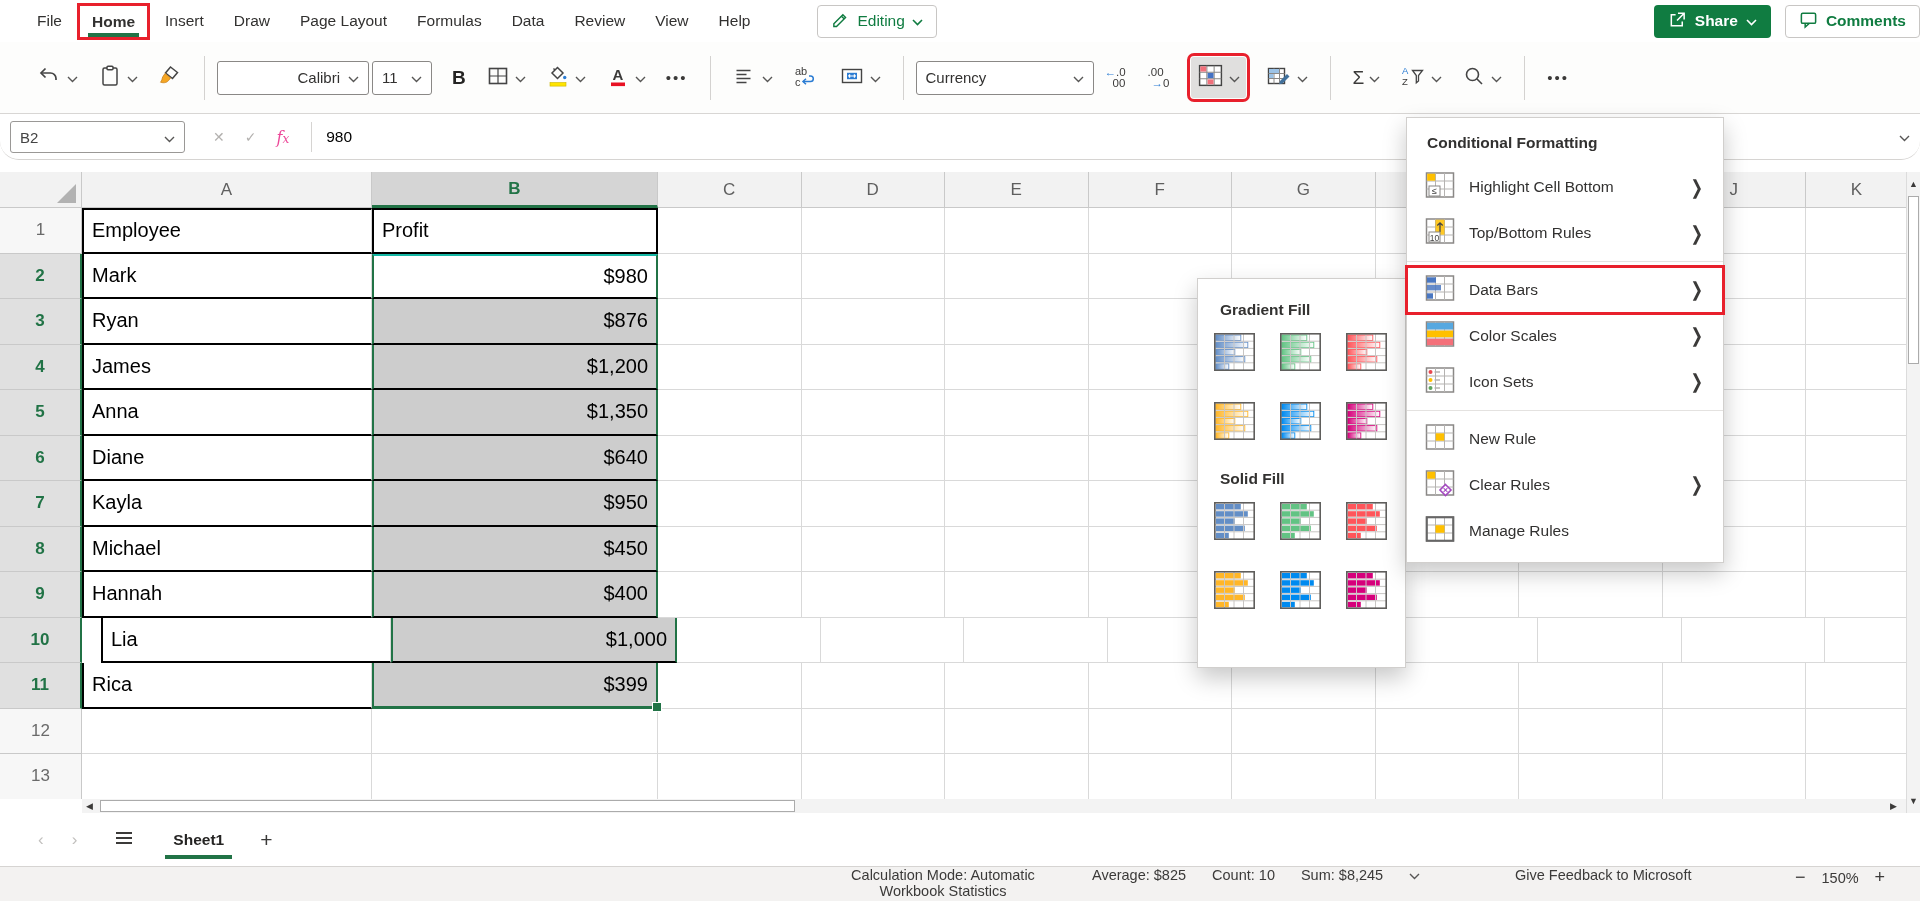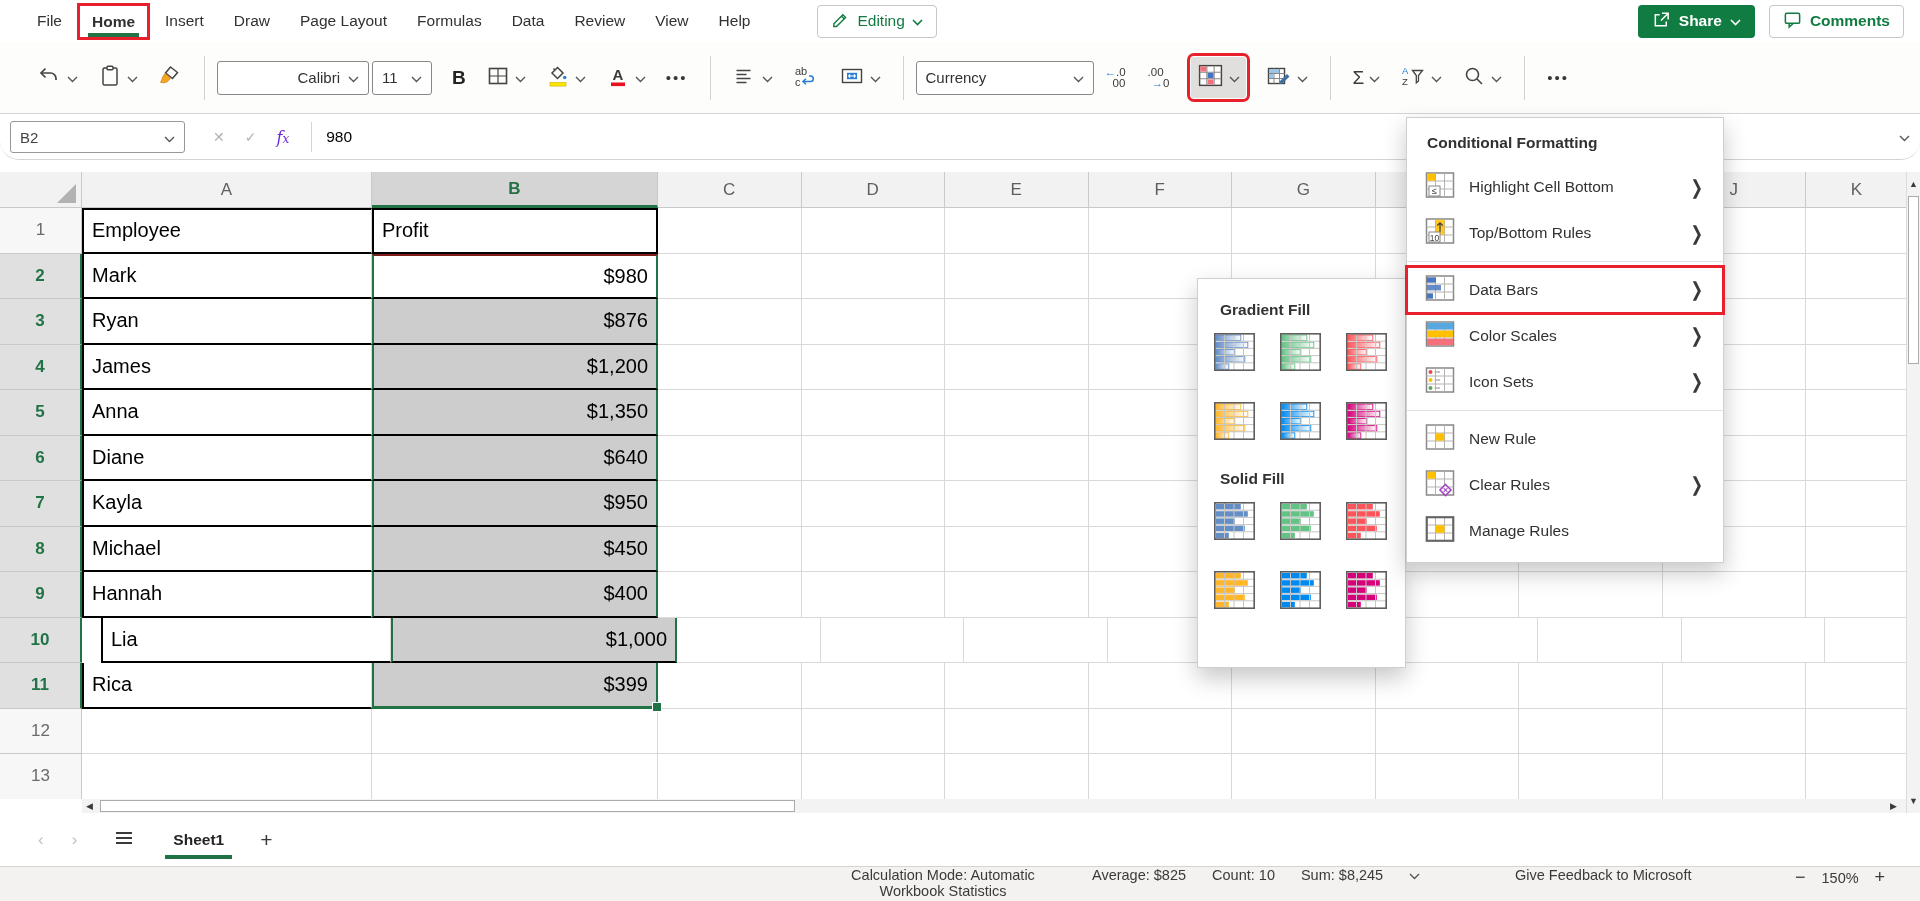--- a/index.html
+++ b/index.html
@@ -8,21 +8,21 @@
          font-family:"Liberation Sans", sans-serif; color:#323130; }
 
   
   .menubar { position:absolute; top:0; left:0; right:0; height:42px; background:#fff;
              display:flex; align-items:center; padding-left:22px;gap:14px; }
   .mtab { padding:0 15px; font-size:15.5px; color:#323130; line-height:40px; cursor:default; white-space:nowrap; }
   .mtab.active { font-weight:bold; border:3px solid #E8202C; line-height:31px; height:37px; padding:0 12px; position:relative; }
   .mtab.active::after { content:""; position:absolute; left:8px; right:8px; bottom:0; height:4px; background:#217346; }
   .editing-btn { margin-left:38px; height:33px; border:1px solid #c8c6c4; border-radius:4px;
                  display:flex; align-items:center; gap:7px; padding:0 13px; color:#107C41; font-size:15.5px; background:#fff; }
-  .top-right { margin-left:auto; display:flex; align-items:flex-start; gap:14px; margin-right:16px; }
+  .top-right { margin-left:auto; display:flex; align-items:flex-start; gap:14px; }
   .share-btn { height:33px; background:#107C41; color:#fff; border-radius:4px; display:flex; align-items:center;
                gap:8px; padding:0 14px; font-size:15.5px; font-weight:bold; }
   .comments-btn { height:33px; background:#fff; border:1px solid #c8c6c4; border-radius:4px; display:flex;
                   align-items:center; gap:8px; padding:0 13px; font-size:15.5px; font-weight:bold; color:#107C41; }
 
   
   .ribbon { position:absolute; top:42px; left:0; right:0; height:72px; background:#fdfdfc;
             border-bottom:1px solid #d8d6d4; display:flex; align-items:center; padding:0 26px; }
   .rbtn { display:flex; align-items:center; gap:5px; padding:5px 6px; border-radius:3px; margin:0 4px; }
   .vdiv { width:1px; height:44px; background:#d4d2d0; margin:0 12px; flex:0 0 auto; }
@@ -63,21 +63,21 @@
              font-size:17px; color:#6a6a6a; display:flex; align-items:center; justify-content:center; flex:0 0 auto; }
   .g-rhead.sel { background:#e0e0e0; color:#217346; font-weight:bold; border-right:2px solid #217346; }
   .cell { border-right:1px solid #d9d9d9; border-bottom:1px solid #d9d9d9; font-size:20px; color:#000;
           display:flex; align-items:center; padding:0 8px; flex:0 0 auto; position:relative; background:#fff; }
   .cell.num { justify-content:flex-end; }
   .cell.bA { border-left:2px solid #000; border-bottom:2px solid #000; }
   .cell.bB { border-bottom:2px solid #000; border-left:2px solid #000; border-right:2px solid #000; }
   .cell.btop { border-top:2px solid #000; }
   .cell.selB { background:#cdcdcd; border-left:2px solid #217346; border-right:2px solid #217346; }
   .cell.activeB { background:#fff; }
-  .cell.stop { border-top:2px solid #7f1d1d;text-align:right; }
+  .cell.stop { border-top:2px solid #14b8a6;text-align:right; }
   .cell.sbot { border-bottom:3px solid #217346; }
   .fill-handle { position:absolute; right:-6px; bottom:-6px; width:10px; height:10px; background:#217346;
                  border:1.5px solid #fff; z-index:6; }
 
   
   .hscroll { position:absolute; top:799px; left:0; width:1906px; height:14px; background:#fff; }
   .hs-track { position:absolute; left:82px; right:0; top:0; height:14px; background:#f3f3f3; }
   .hs-thumb { position:absolute; left:100px; width:695px; top:0.5px; height:12px; background:#fff; border:1px solid #ababab; }
   .scr-arrow { position:absolute; font-size:9px; color:#3b3a39; line-height:14px; }
   .vscroll { position:absolute; left:1906px; top:172px; width:14px; height:641px; background:#f3f3f3; border-left:1px solid #dcdcdc; }
@@ -343,21 +343,21 @@
   <div class="fbar">
     <div class="namebox">
       <span class="val">B2</span>
       <span><svg width="11" height="7" viewBox="0 0 11 7">
             <path d="M1 1l4.5 4.5L10 1" fill="none" stroke="#575655" stroke-width="1.4"></path>
           </svg></span>
     </div>
     <div class="fbtns">
       <span><span style="font-size:14px;color:#b3b1af">✕</span></span>
       <span><span style="font-size:14px;color:#b3b1af">✓</span></span>
-      <span><span style="font-family:'DejaVu Serif',serif;font-style:italic;font-size:16px;color:#6d28d9">f<span style="font-size:12px">x</span></span></span>
+      <span><span style="font-family:'DejaVu Serif',serif;font-style:italic;font-size:16px;color:#ec4899">f<span style="font-size:12px">x</span></span></span>
     </div>
     <div class="fdiv"></div>
     <div class="fvalue">980</div>
     <span class="fexpand"><svg width="11" height="7" viewBox="0 0 11 7">
           <path d="M1 1l4.5 4.5L10 1" fill="none" stroke="#575655" stroke-width="1.4"></path>
         </svg></span>
   </div>
 
   <div class="grid" id="grid">
       <div class="g-hrow">

